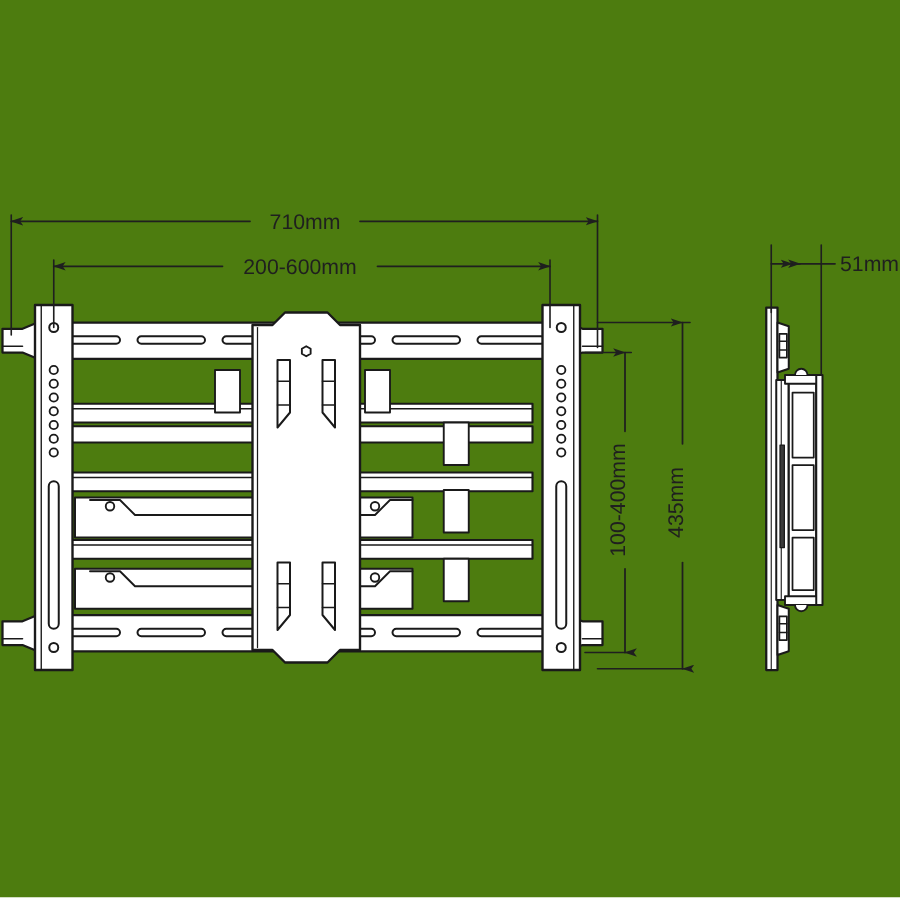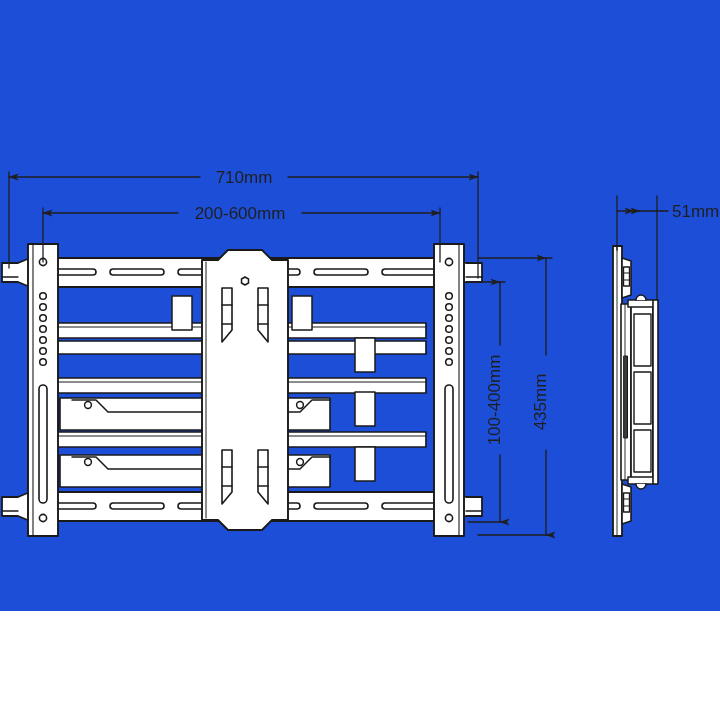--- a/index.html
+++ b/index.html
@@ -4,22 +4,22 @@
 <title>TV Wall Mount Technical Drawing</title>
 <style>
   html, body {
     margin: 0;
     padding: 0;
     background: #ffffff;
   }
   #page {
     position: relative;
     width: 720px;
-    height: 611px;
-    background: #1d4ed8;
+    height: 718px;
+    background: #4d7c0f;
     overflow: hidden;
     font-family: "Liberation Sans", sans-serif;
   }
   #drawing {
     position: absolute;
     left: 0;
     top: 0;
     width: 720px;
     height: 720px;
   }

